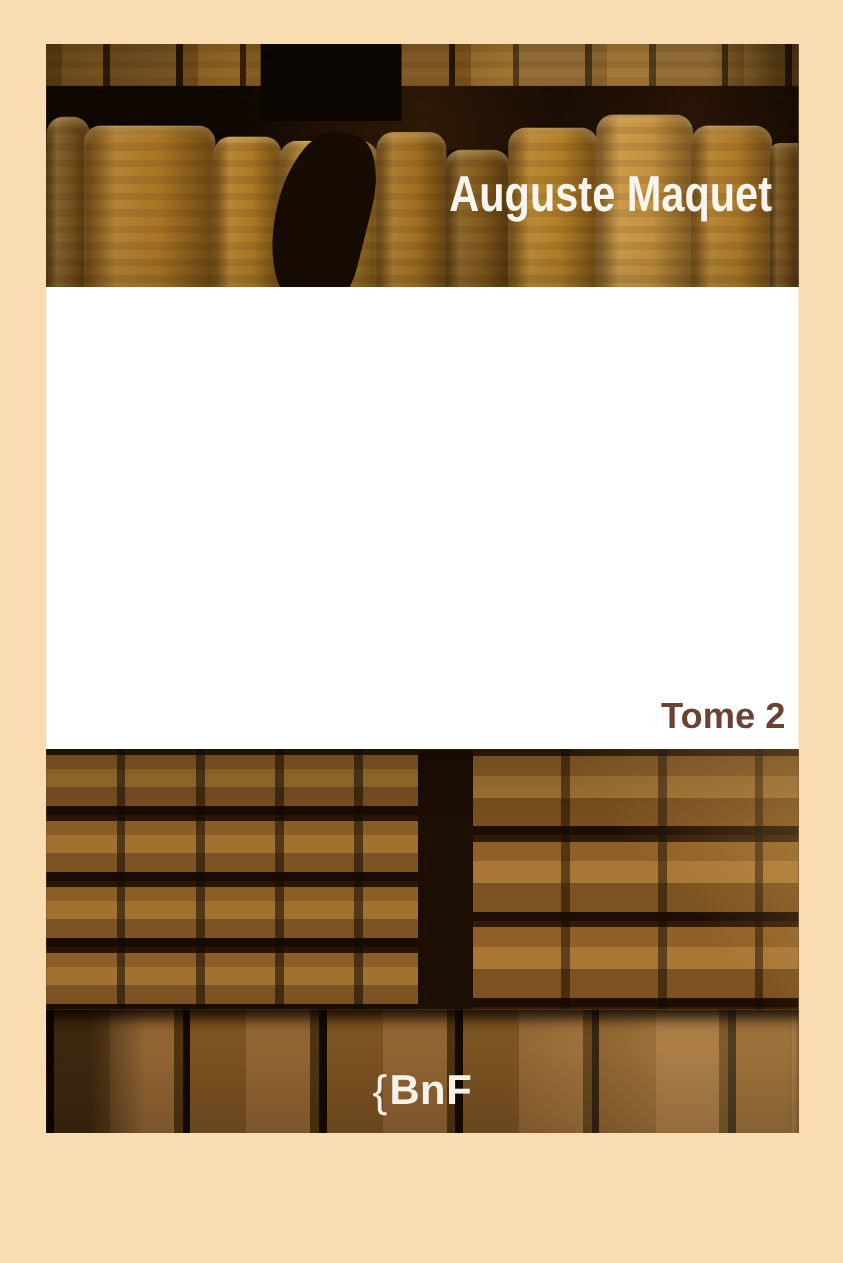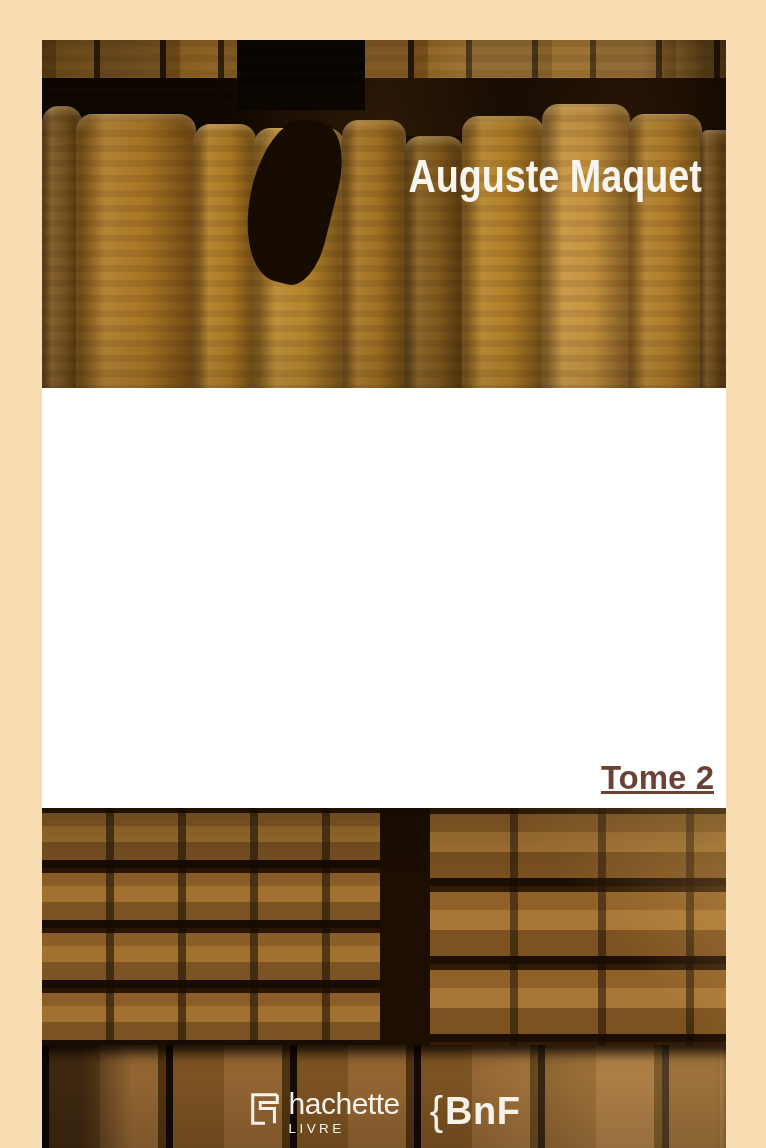--- a/index.html
+++ b/index.html
@@ -6,21 +6,21 @@
   html,body { background:#f8dcb2; }
   .page {
     position:relative; width:766px; height:1148px;
     background:#f8dcb2; overflow:hidden;
     font-family:"Liberation Sans", sans-serif;
   }
   .cover { position:absolute; left:42px; top:40px; width:684px; height:1069px; }
 
   
   .photo-top {
-    position:relative; width:684px; height:348px;
+    position:relative; width:684px; height:221px;
     background:#1a0d03; overflow:hidden;
   }
   .pt-toprow {
     position:absolute; left:0; right:0; top:0; height:54px;
     background-image:
       linear-gradient(90deg, rgba(0,0,0,.30), rgba(0,0,0,0) 26% 55%, rgba(255,220,150,.18) 63% 88%, rgba(0,0,0,.45) 97%),
       repeating-linear-gradient(90deg, #8a5c1e 0 14px, #a9762a 14px 52px, #3c2408 52px 58px, #96682a 58px 118px, #2a1804 118px 124px);
   }
   .pt-shelfband {
     position:absolute; left:0; right:0; top:38px; height:58px;
@@ -69,21 +69,21 @@
     position:relative; width:684px; height:420px; background:#ffffff;
   }
   .title-block {
     position:absolute; top:12px; right:13px; text-align:right;
     font-family:"Liberation Serif", serif;
     font-size:55px; line-height:1.15; font-weight:normal;
     color:#26211d;
   }
   .volume {
     position:absolute; right:12px; bottom:14px;
-    font-size:33px; font-weight:bold; color:#6b4334; line-height:1;text-decoration:underline;
+    font-size:33px; font-weight:bold; color:#6b4334; line-height:1;
   }
 
   
   .photo-bottom {
     position:relative; width:684px; height:349px;
     background:#1d0e03; overflow:hidden;
   }
   .pb-left {
     position:absolute; left:0; top:0; width:338px; height:240px;
     background-color:#7c5323;
@@ -156,33 +156,20 @@
       <div class="volume">Tome 2</div>
     </div>
 
     <div class="photo-bottom">
       <div class="pb-left"></div>
       <div class="pb-right"></div>
       <div class="pb-bottomrow"></div>
       <div class="pb-vignette"></div>
 
       <div class="logos">
-        <div class="hachette">
-          <span class="h-icon">
-            <svg width="34" height="34" viewBox="0 0 36 36" fill="none" stroke="#f6f2ea" stroke-width="3.2">
-              <path d="M31 3 H5 V33 H18"></path>
-              <path d="M31 3 V11 H13 V19"></path>
-              <path d="M13 17.5 H28 V33"></path>
-            </svg>
-          </span>
-          <span class="h-text">
-            <span class="h-name">hachette</span>
-            <span class="h-sub">LIVRE</span>
-          </span>
-        </div>
         <div class="bnf">
           <span class="bnf-brace">{</span>
           <span class="bnf-name">BnF</span>
         </div>
       </div>
     </div>
 
   </div>
 </div>
 

